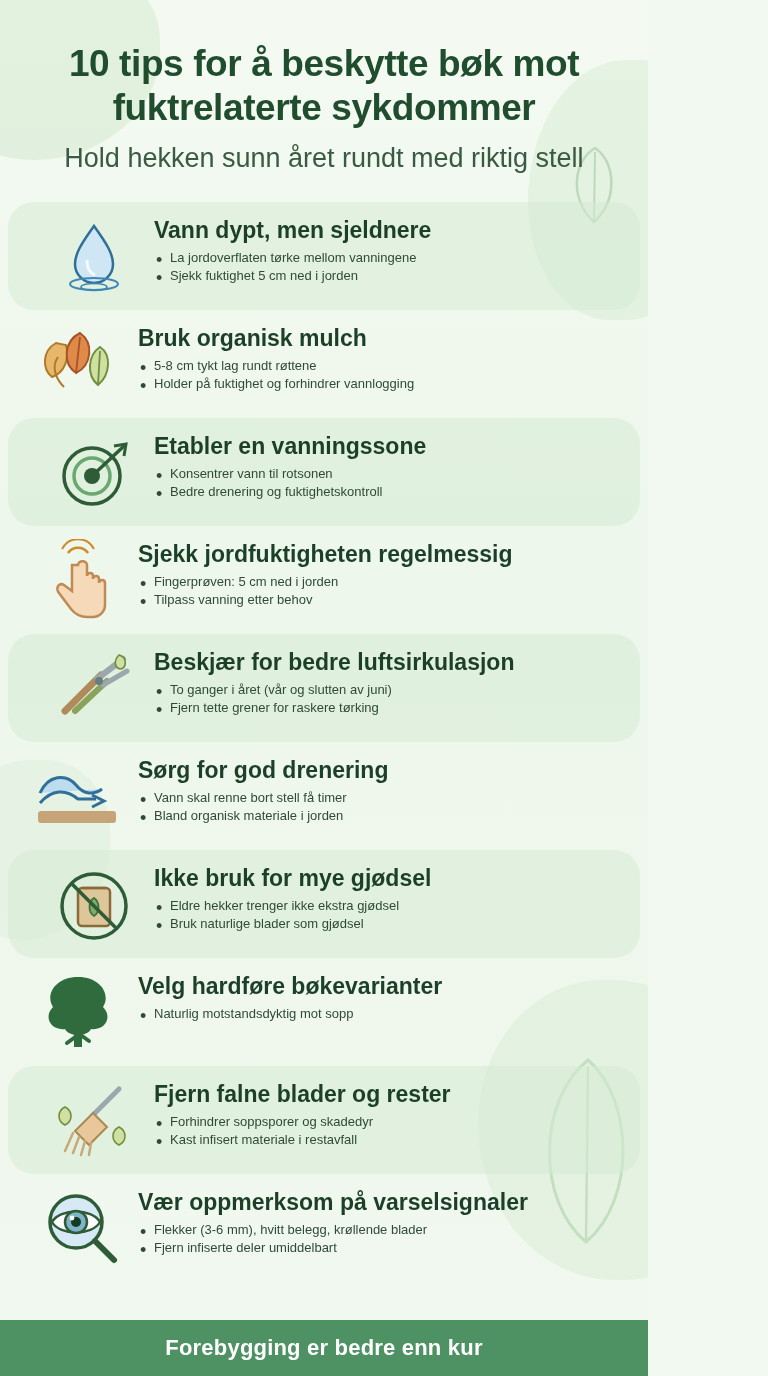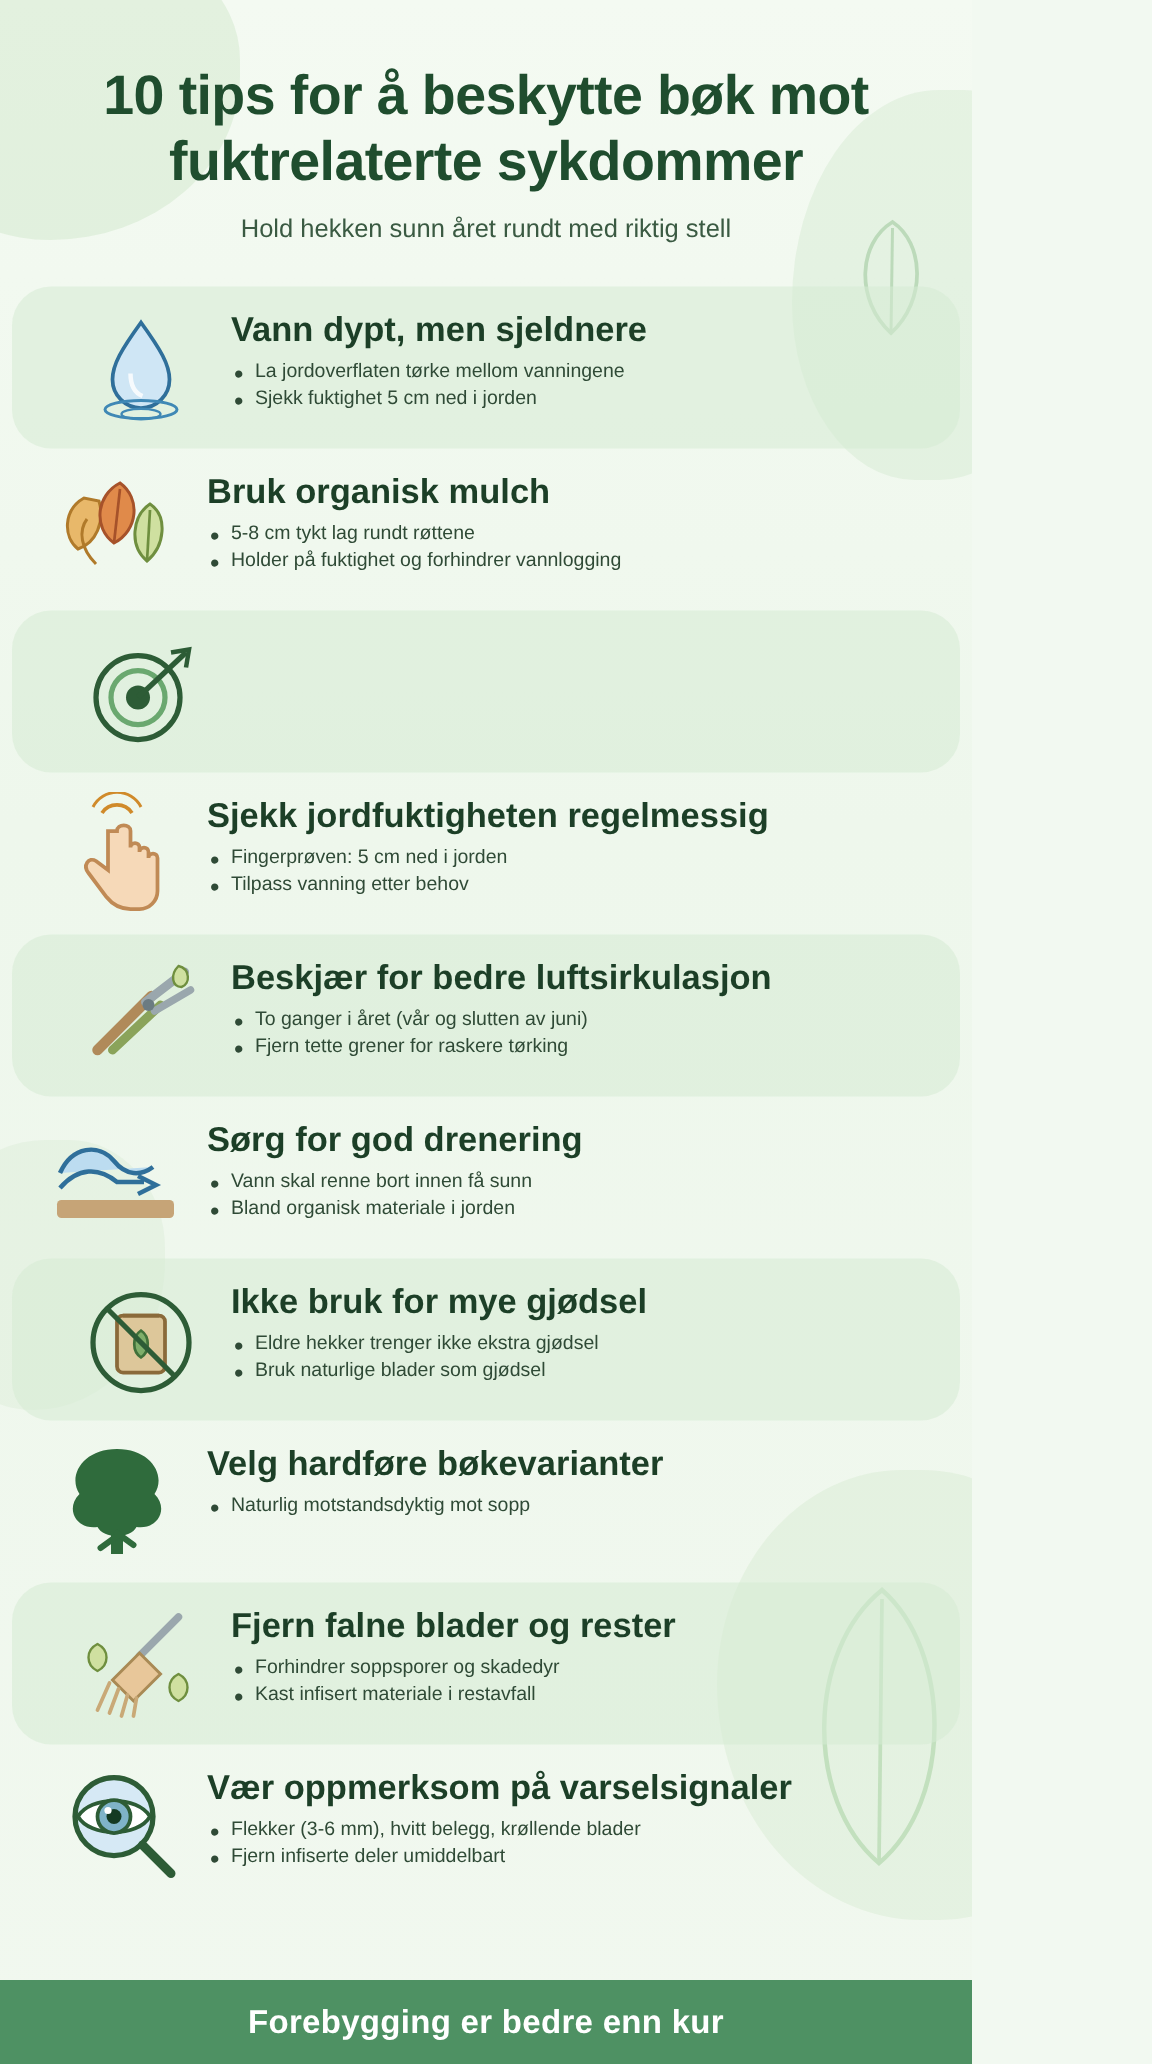--- a/index.html
+++ b/index.html
@@ -39,21 +39,21 @@
   }
   h1.title {
     font-size: 37px;
     line-height: 1.18;
     font-weight: bold;
     color: #1f4d2e;
     letter-spacing: -0.4px;
   }
   p.subtitle {
     margin-top: 14px;
-    font-size: 17px;
+    font-size: 27px;
     color: #3a5a42;
     font-weight: normal;
   }
 
   .tips {
     position: relative;
     z-index: 3;
     margin-top: 16px;
   }
   .tip {
@@ -184,20 +184,27 @@
     <div class="tip alt">
       <div class="iconbox">
         <svg width="84" height="80" viewBox="0 0 84 80">
           <circle cx="40" cy="44" r="28" fill="none" stroke="#2d5c36" stroke-width="3.5"></circle>
           <circle cx="40" cy="44" r="18" fill="none" stroke="#6aa86f" stroke-width="3.5"></circle>
           <circle cx="40" cy="44" r="8" fill="#2d5c36"></circle>
           <path d="M40 44 L72 14" stroke="#2d5c36" stroke-width="3.5"></path>
           <path d="M62 14 L74 12 L72 24" fill="none" stroke="#2d5c36" stroke-width="3"></path>
         </svg>
       </div>
+      <div class="body">
+        <h2>Etabler en vanningssone</h2>
+        <ul>
+          <li>Konsentrer vann til rotsonen</li>
+          <li>Bedre drenering og fuktighetskontroll</li>
+        </ul>
+      </div>
     </div>
 
     <div class="tip">
       <div class="iconbox">
         <svg width="80" height="82" viewBox="0 0 80 82">
           <path d="M30 14 a12 12 0 0 1 20 0" fill="none" stroke="#d08a2a" stroke-width="2.5"></path>
           <path d="M24 10 a18 18 0 0 1 32 0" fill="none" stroke="#d08a2a" stroke-width="2"></path>
           <path d="M34 26 v26 l-8 -6 c-5 -3 -9 3 -5 8 l12 16 c4 5 9 8 16 8 h6 a12 12 0 0 0 12 -12 V44 c0 -4 -6 -4 -6 0 v-4 c0 -4 -6 -4 -6 0 v-3 c0 -4 -6 -4 -6 0 V26 c0 -5 -9 -5 -9 0 z" fill="#f6d9b8" stroke="#c08a55" stroke-width="2.5"></path>
         </svg>
       </div>
@@ -235,21 +242,21 @@
         <svg width="92" height="74" viewBox="0 0 92 74">
           <path d="M8 34 C16 16 34 14 44 26 C52 36 62 36 70 30" fill="#bcdcf0" stroke="#2f6f9a" stroke-width="3"></path>
           <path d="M8 44 C20 30 34 30 46 40 L64 40" fill="none" stroke="#2f6f9a" stroke-width="3"></path>
           <path d="M60 36 L72 42 L60 48" fill="none" stroke="#2f6f9a" stroke-width="3"></path>
           <rect x="6" y="52" width="78" height="12" rx="3" fill="#c6a477"></rect>
         </svg>
       </div>
       <div class="body">
         <h2>Sørg for god drenering</h2>
         <ul>
-          <li>Vann skal renne bort innen få sunn</li>
+          <li>Vann skal renne bort stell få timer</li>
           <li>Bland organisk materiale i jorden</li>
         </ul>
       </div>
     </div>
 
     <div class="tip alt">
       <div class="iconbox">
         <svg width="84" height="80" viewBox="0 0 84 80">
           <rect x="26" y="24" width="32" height="38" rx="4" fill="#ddc79a" stroke="#8a6a3a" stroke-width="2.5"></rect>
           <path d="M30 24 h24" stroke="#8a6a3a" stroke-width="2.5"></path>

